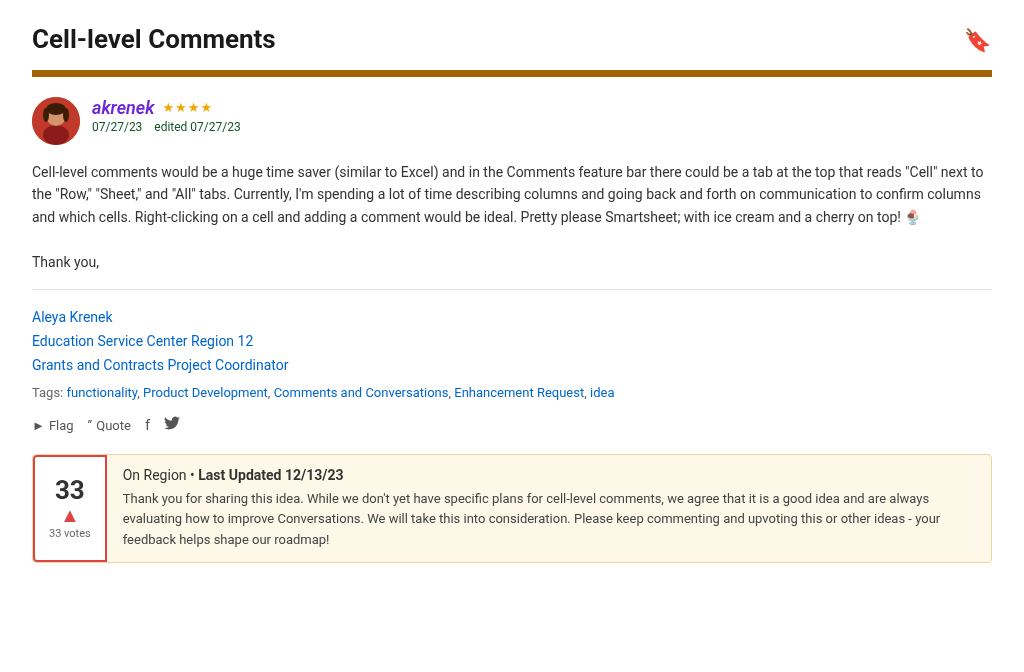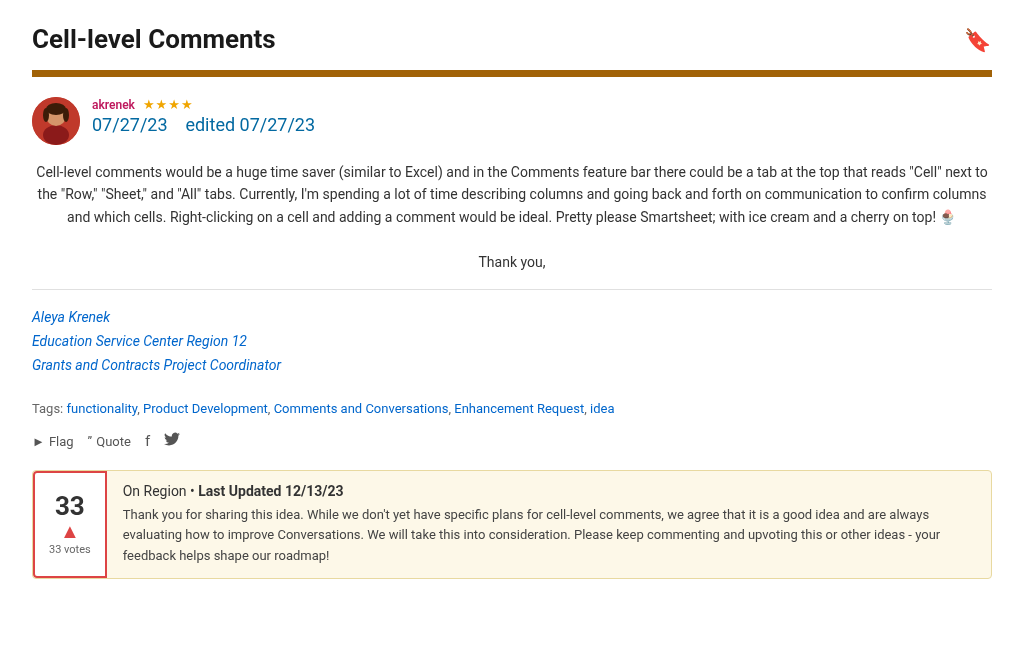--- a/index.html
+++ b/index.html
@@ -61,46 +61,45 @@
       flex-direction: column;
       gap: 2px;
     }
     .author-name-row {
       display: flex;
       align-items: center;
       gap: 8px;
     }
     .author-name {
       font-weight: 600;
-      color: #be185d;
-      font-size: 12px;
+      color: #6d28d9;
+      font-size: 18px;
+      font-style: italic;
     }
     .stars {
       color: #f0a500;
       font-size: 13px;
       letter-spacing: 1px;
     }
     .author-date {
-      font-size: 18px;
-      color: #0369a1;
+      font-size: 12px;
+      color: #14532d;
     }
     .post-body {
       font-size: 14px;
       line-height: 1.6;
       color: #333;
-      text-align: center;
     }
     .divider {
       border: none;
       border-top: 1px solid #e0e0e0;
       margin: 16px 0;
     }
     .signature-block {
-      margin-bottom: 24px;
-      font-style: italic;
+      margin-bottom: 8px;
     }
     .sig-link {
       color: #0066cc;
       font-size: 14px;
       text-decoration: none;
       display: block;
       line-height: 1.7;
     }
     .tags-row {
       font-size: 13px;

